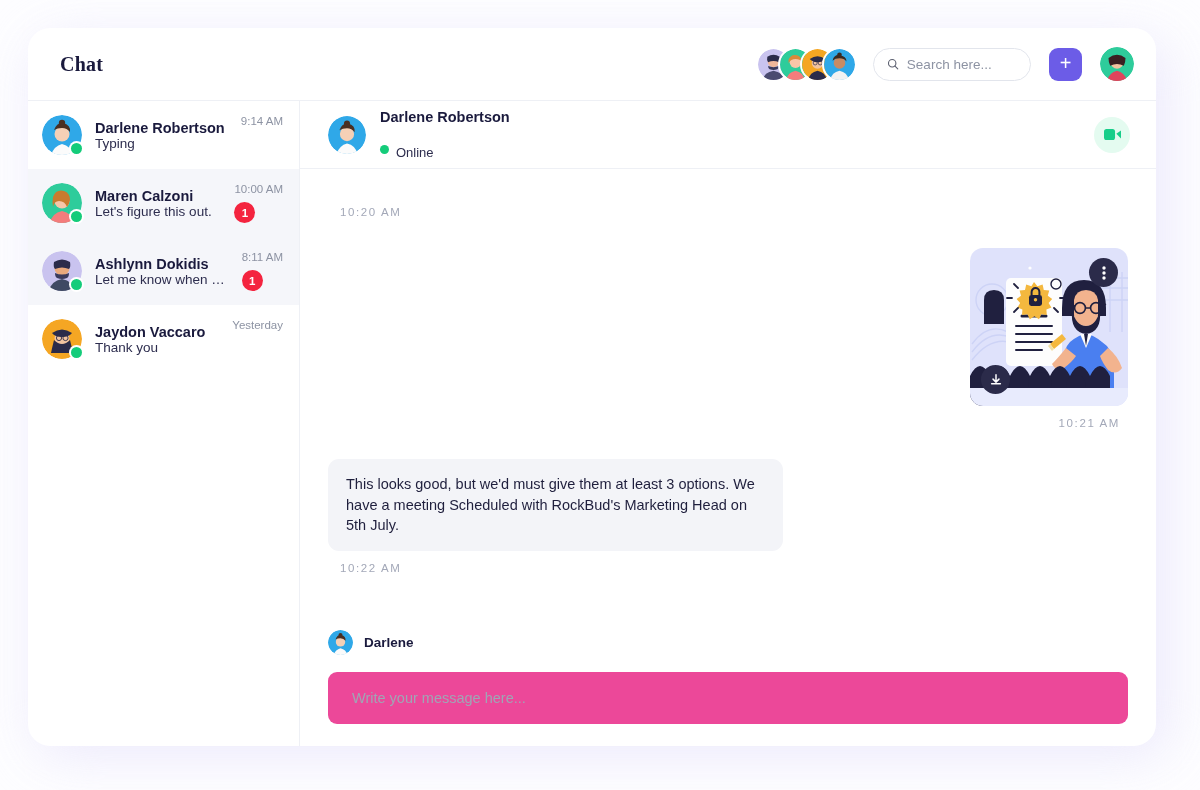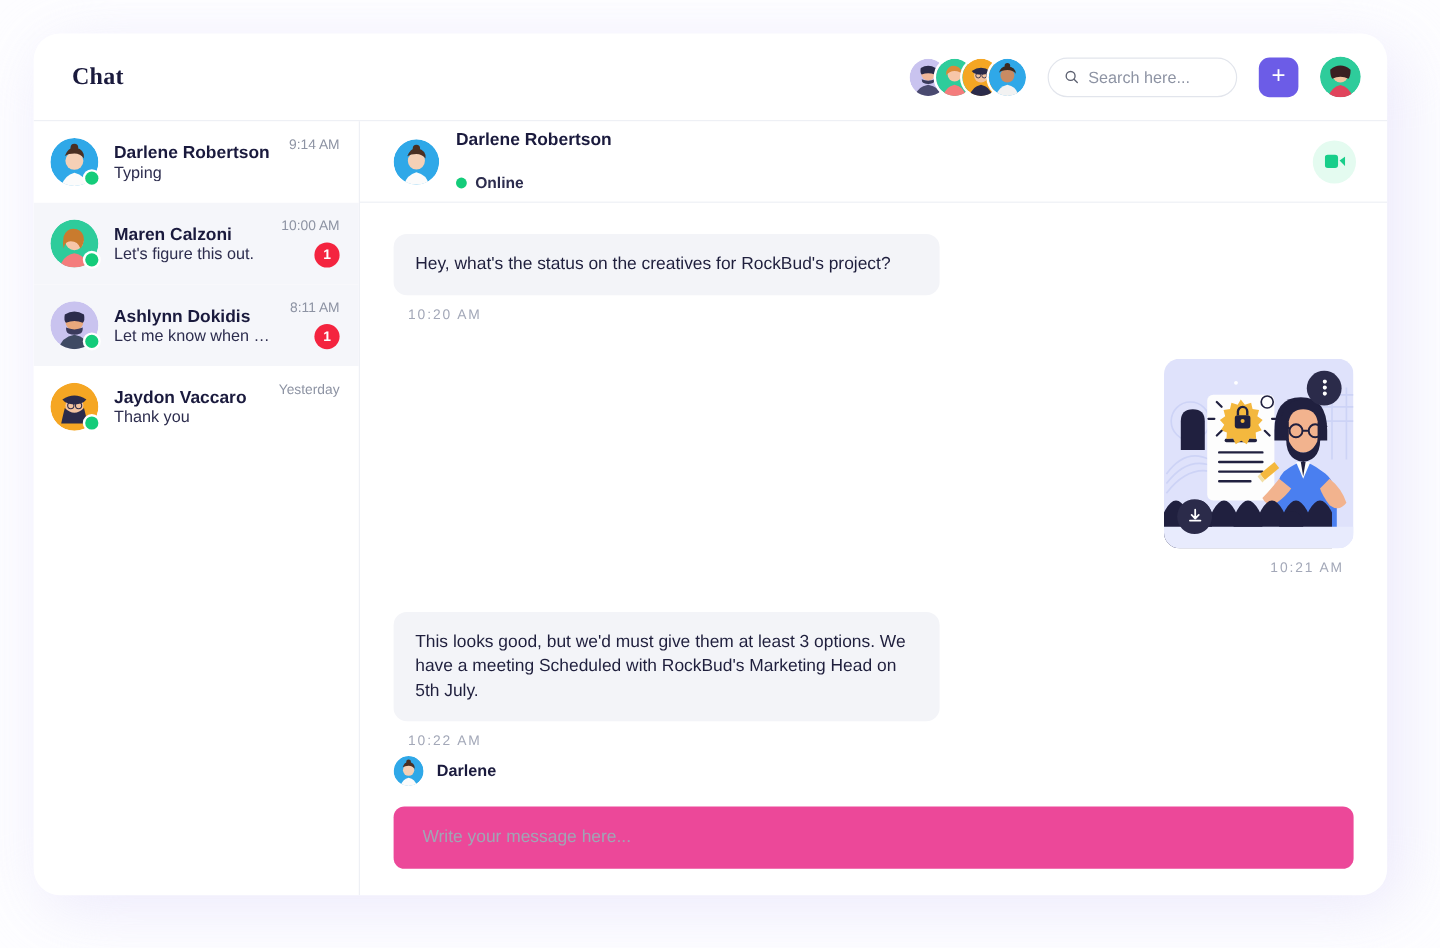--- a/index.html
+++ b/index.html
@@ -129,21 +129,21 @@
     color: #2d2d4e;
     margin-top: 0;
     white-space: nowrap;
     overflow: hidden;
     text-overflow: ellipsis;
     max-width: 150px;
   }
   .chat-right {
     display: flex;
     flex-direction: column;
-    align-items: flex-end;
+    align-items: flex-start;
     gap: 7px;
     flex: none;
   }
   .chat-time { font-size: 11.5px; color: #8d93a3; white-space: nowrap; }
   .badge {
     width: 21px; height: 21px;
     border-radius: 50%;
     background: #f4243f;
     color: #fff;
     font-size: 11.5px;
@@ -171,21 +171,21 @@
     align-items: center;
     gap: 14px;
     padding: 0 26px 0 28px;
     border-bottom: 1px solid #eef0f5;
   }
   .conv-name { font-size: 14.5px; font-weight: bold; color: #1a1a3d; }
   .conv-status {
     font-size: 13px;
     color: #2d2d4e;
     margin-top: 20px;
-    display: flex; align-items: center; gap: 7px; font-weight: bold;
+    display: flex; gap: 7px;
   }
   .status-dot { width: 9px; height: 9px; border-radius: 50%; background: #14cc7a; }
 
   .video-btn {
     margin-left: auto;
     width: 36px; height: 36px;
     border-radius: 50%;
     background: #e4fbf0;
     border: none;
     display: flex; align-items: center; justify-content: center;
@@ -431,21 +431,20 @@
           <svg width="17" height="13" viewBox="0 0 20 14">
             <rect x="0" y="0.5" width="13" height="13" rx="3" fill="#18ce8a"></rect>
             <path d="M14.5 6 20 2.2v9.6z" fill="#18ce8a"></path>
           </svg>
         </button>
       </div>
 
       <div class="messages">
 
         <div class="msg-row">
-          <div class="bubble">Hey, what's the status on the creatives for RockBud's project?</div>
           <div class="msg-time">10:20 AM</div>
         </div>
 
         <div class="msg-row out">
           <div class="attach">
             <svg width="158" height="158" viewBox="0 0 158 158">
               <rect width="158" height="158" fill="#dfe2fb"></rect>
               <g stroke="#cdd3f6" stroke-width="1.4" fill="none">
                 <path d="M2 96q16-22 36-12"></path>
                 <path d="M2 104q18-24 40-14"></path>

